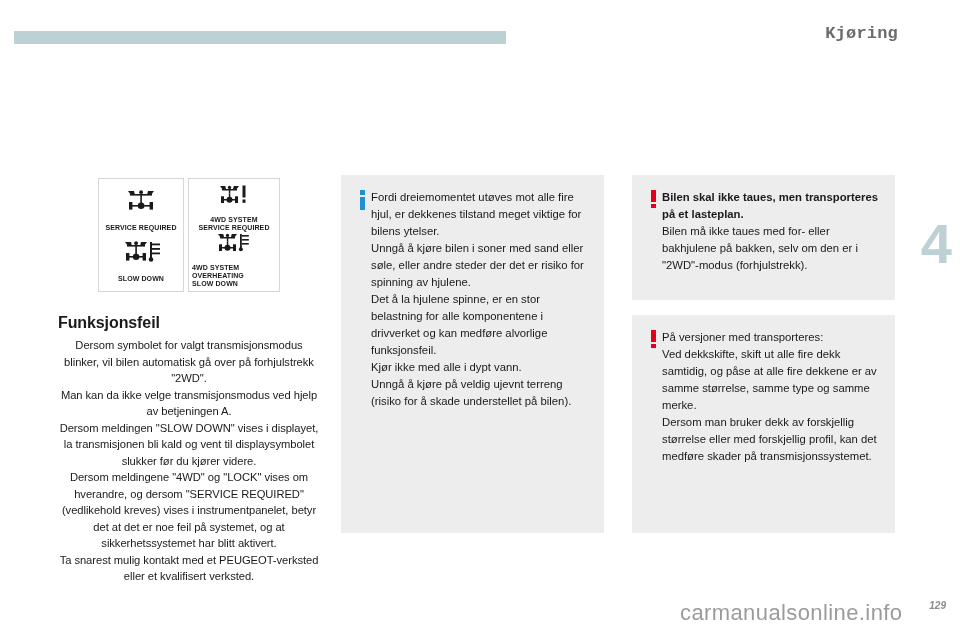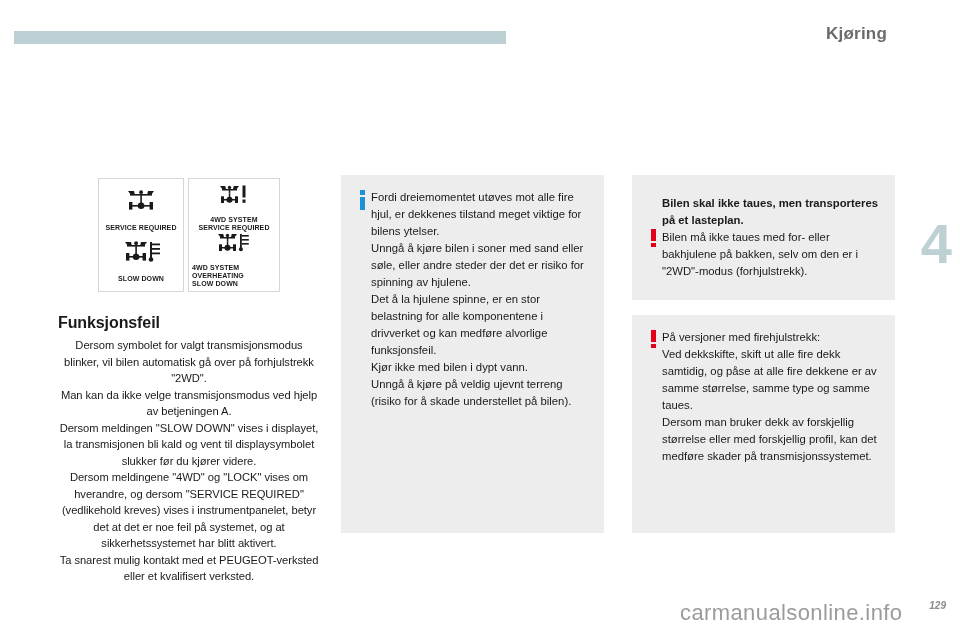--- a/index.html
+++ b/index.html
@@ -20,27 +20,28 @@
   .header-rule {
     position: absolute;
     left: 14px;
     top: 31px;
     width: 492px;
     height: 13px;
     background: #bdd0d3;
   }
   .header-title {
     position: absolute;
-    right: 73px;
+    right: 62px;
     top: 24px;
     font-size: 17px;
     font-weight: bold;
     color: #6b6b6b;
     letter-spacing: .2px;
     white-space: nowrap;
+    font-family: Liberation Mono, monospace;
   }
 
   
   .chapter-tab {
     position: absolute;
     right: 0;
     top: 52px;
     width: 52px;
     height: 228px;
     background: #ffffff;
@@ -135,21 +136,20 @@
     width: 263px;
     height: 358px;
     background: #ededed;
   }
   .box-warn-1 {
     left: 632px;
     top: 175px;
     width: 263px;
     height: 125px;
     background: #ededed;
-    align-items: center;
   }
   .box-warn-2 {
     left: 632px;
     top: 315px;
     width: 263px;
     height: 218px;
     background: #ededed;
   }
 
   .callout-icon {
@@ -326,21 +326,21 @@
 
 <div class="box box-info">
   <div class="callout-icon">
     <div class="info-i-dot"></div>
     <div class="info-i-stem"></div>
   </div>
   <div class="callout-body">
     <p>Fordi dreiemomentet utøves mot alle fire hjul, er dekkenes tilstand meget viktige for bilens ytelser.</p>
     <p>Unngå å kjøre bilen i soner med sand eller søle, eller andre steder der det er risiko for spinning av hjulene.</p>
     <p>Det å la hjulene spinne, er en stor belastning for alle komponentene i drivverket og kan medføre alvorlige funksjonsfeil.</p>
-    <p>Kjør ikke med bilen i dypt vann.</p>
+    <p>Kjør ikke med alle i dypt vann.</p>
     <p>Unngå å kjøre på veldig ujevnt terreng (risiko for å skade understellet på bilen).</p>
   </div>
 </div>
 
 <div class="box box-warn-1">
   <div class="callout-icon">
     <div class="warn-stem"></div>
     <div class="warn-dot"></div>
   </div>
   <div class="callout-body">
@@ -348,20 +348,20 @@
     <p>Bilen må ikke taues med for- eller bakhjulene på bakken, selv om den er i "2WD"-modus (forhjulstrekk).</p>
   </div>
 </div>
 
 <div class="box box-warn-2">
   <div class="callout-icon">
     <div class="warn-stem"></div>
     <div class="warn-dot"></div>
   </div>
   <div class="callout-body">
-    <p>På versjoner med firehjulstrekk:</p>
-    <p>Ved dekkskifte, skift ut alle fire dekk samtidig, og påse at alle fire dekkene er av samme størrelse, samme type og samme taues.</p>
+    <p>På versjoner med transporteres:</p>
+    <p>Ved dekkskifte, skift ut alle fire dekk samtidig, og påse at alle fire dekkene er av samme størrelse, samme type og samme merke.</p>
     <p>Dersom man bruker dekk av forskjellig størrelse eller med forskjellig profil, kan det medføre skader på transmisjonssystemet.</p>
   </div>
 </div>
 
 <div class="watermark">carmanualsonline.info</div>
 <div class="page-number">129</div>
 
 </body></html>

